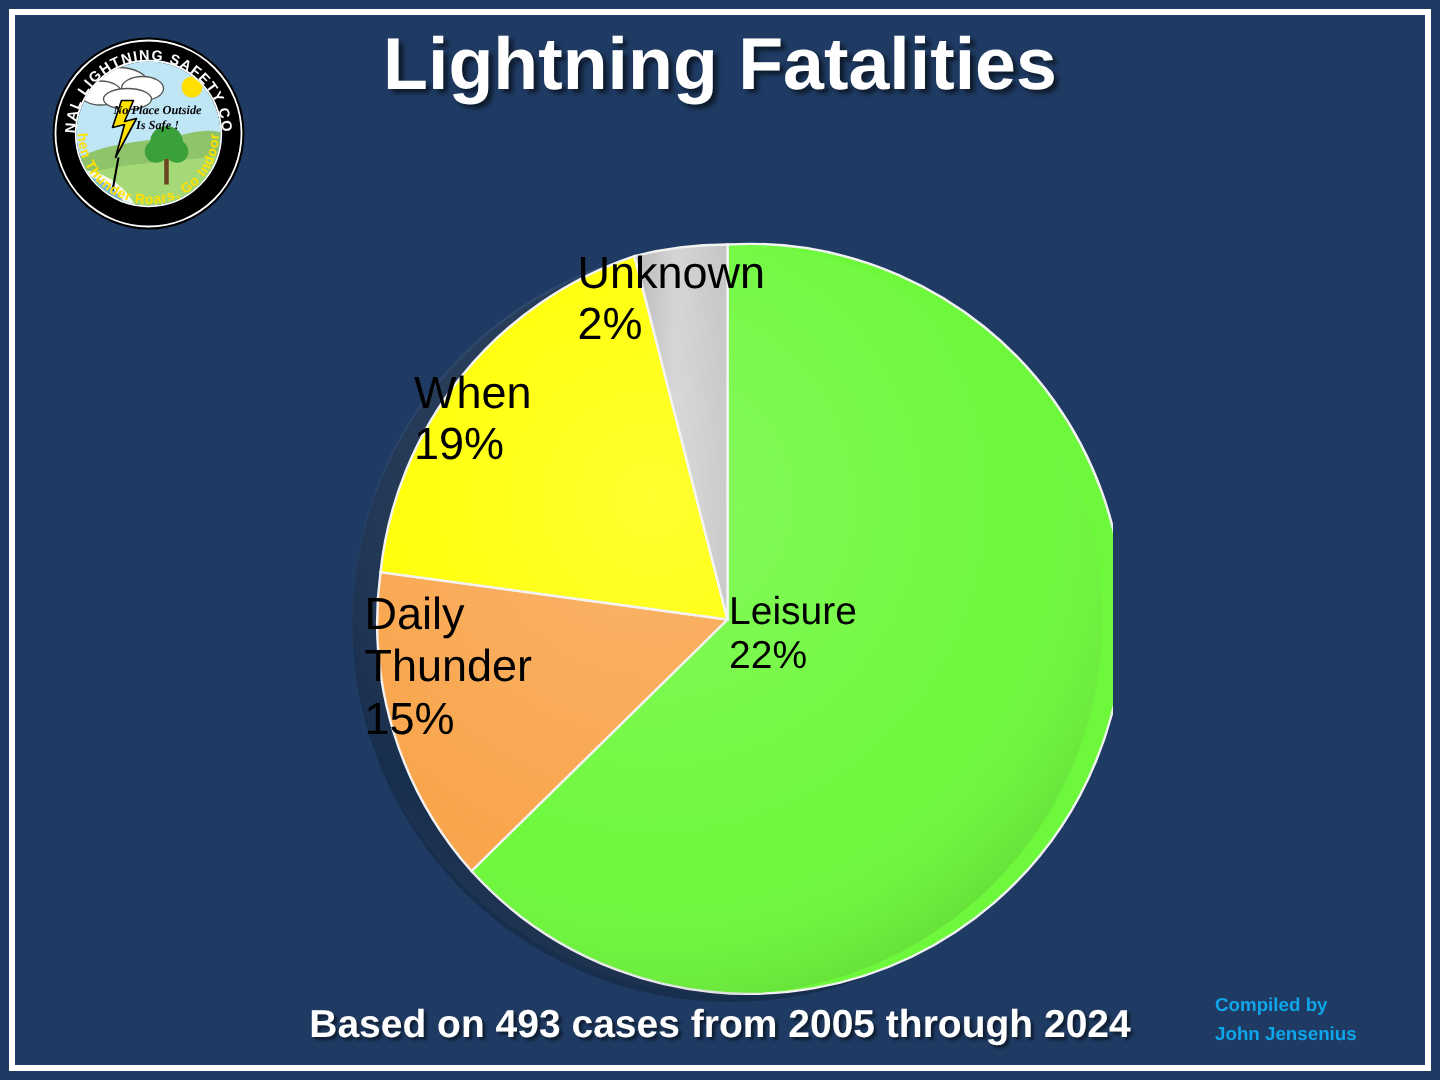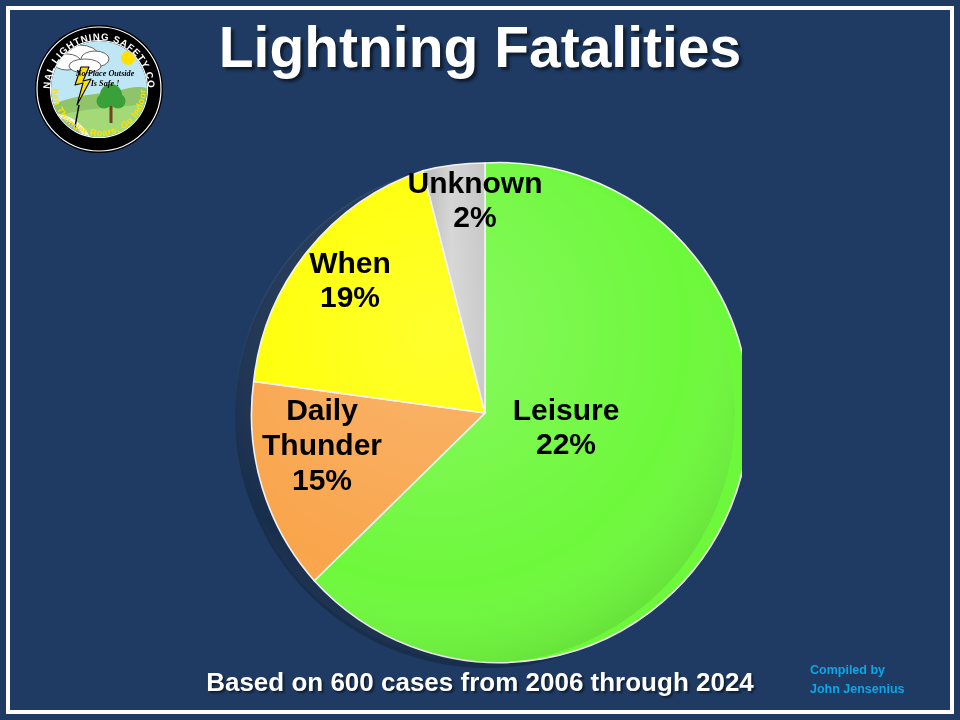--- a/index.html
+++ b/index.html
@@ -35,21 +35,21 @@
     width: 620px;
     text-align: center;
   }
   .title-line1, .title-line2 {
     color: #ffffff;
     font-weight: bold;
     letter-spacing: 0px;
     text-shadow: 3px 3px 3px rgba(0,0,0,0.55);
     line-height: 1.04;
   }
-  .title-line1 { font-size: 57px; }
+  .title-line1 { font-size: 49px; }
   .title-line2 { font-size: 42px; }
 
   
   #logo {
     position: absolute;
     left: 33px;
     top: 23px;
     width: 132px;
     height: 132px;
   }
@@ -61,29 +61,29 @@
     top: 156px;
     width: 514px;
     height: 514px;
   }
   #pie-svg { display: block; width: 514px; height: 514px; }
 
   
   .pie-label {
     position: absolute;
     color: #000000;
-    font-weight: bold;
-    text-align: center;
+    font-weight: normal;
+    text-align: left;
     line-height: 1.12;
     white-space: nowrap;
   }
   #label-unknown { left: 385px; top: 166px; width: 180px; font-size: 30px; }
   #label-work    { left: 276px; top: 246px; width: 148px; font-size: 30px; }
   #label-daily   { left: 243px; top: 393px; width: 158px; font-size: 30px; line-height: 1.16; }
-  #label-leisure { left: 476px; top: 393px; width: 180px; font-size: 30px; }
+  #label-leisure { left: 486px; top: 393px; width: 180px; font-size: 26px; }
 
   
   #footer-caption {
     position: absolute;
     left: 0px;
     top: 667px;
     width: 960px;
     text-align: center;
     color: #ffffff;
     font-size: 26px;
@@ -212,20 +212,20 @@
     <div>Daily</div>
     <div>Thunder</div>
     <div>15%</div>
   </div>
 
   <div id="label-leisure" class="pie-label">
     <div>Leisure</div>
     <div>22%</div>
   </div>
 
-  <div id="footer-caption">Based on 600 cases from 2006 through 2024</div>
+  <div id="footer-caption">Based on 493 cases from 2005 through 2024</div>
 
   <div id="credit">
     <div>Compiled by</div>
     <div>John Jensenius</div>
   </div>
 
 </div>
 
 </body></html>

